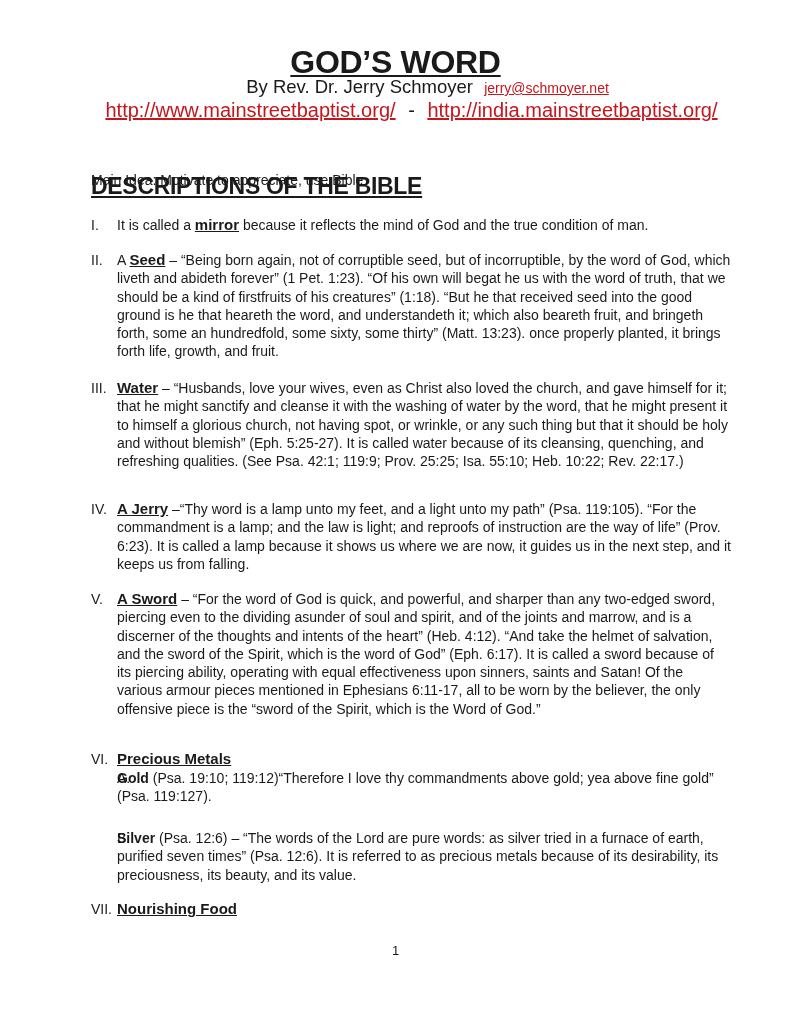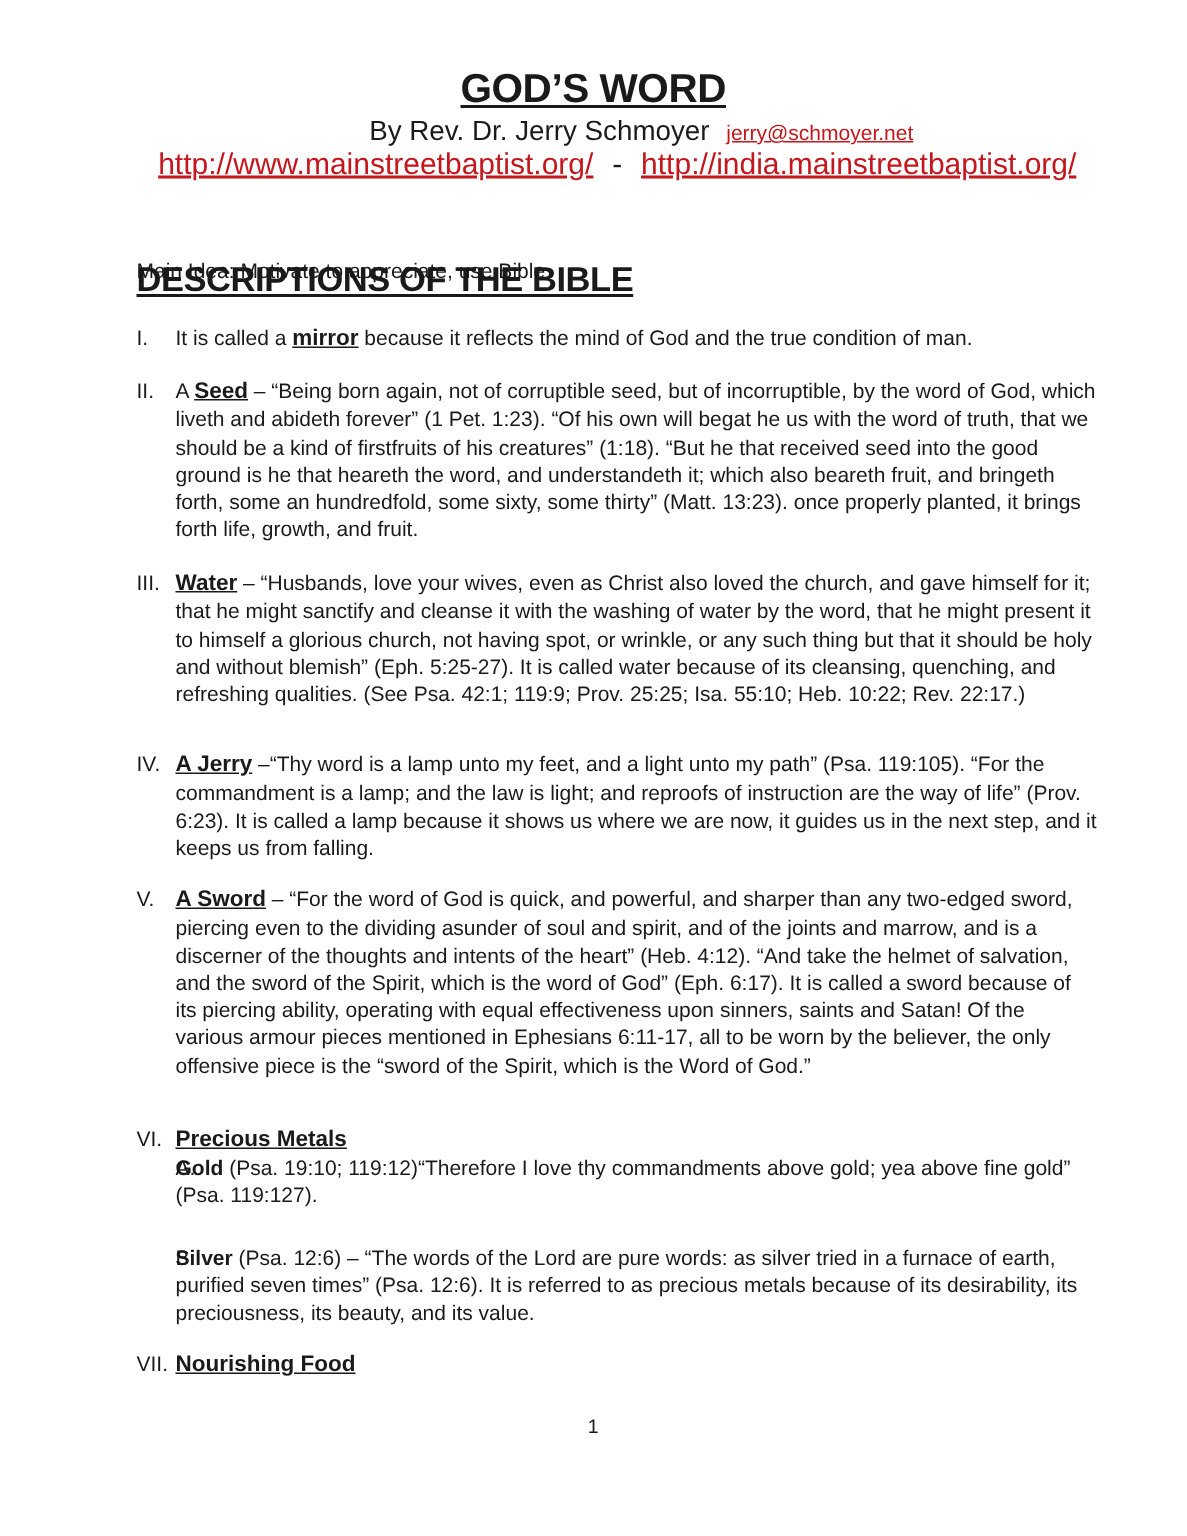--- a/index.html
+++ b/index.html
@@ -3,21 +3,21 @@
   <meta charset="utf-8">
   <style>
     html, body { margin: 0; padding: 0; background: #ffffff; }
     body {
       width: 791px; height: 1024px; position: relative; overflow: hidden;
       font-family: "Liberation Sans", sans-serif; color: #1a1a1a;
     }
     .page { position: absolute; left: 0; top: 0; width: 791px; height: 1024px; }
     .title {
       position: absolute; top: 44px; left: 0; width: 791px; text-align: center;
-      font-size: 27px; font-weight: bold; letter-spacing: -0.3px;
+      font-size: 32px; font-weight: bold; letter-spacing: -0.3px;
     }
     .title span { text-decoration: underline; text-decoration-thickness: 2px; text-underline-offset: 2px; }
     .byline {
       position: absolute; top: 76px; left: 0; width: 791px; text-align: center;
       font-size: 18.5px;
       margin-left: 32px;
     }
     .byline a, .links a { color: #c4161c; text-decoration: underline; }
     .byline a { font-size: 14px; margin-left: 6px; }
     .links {

